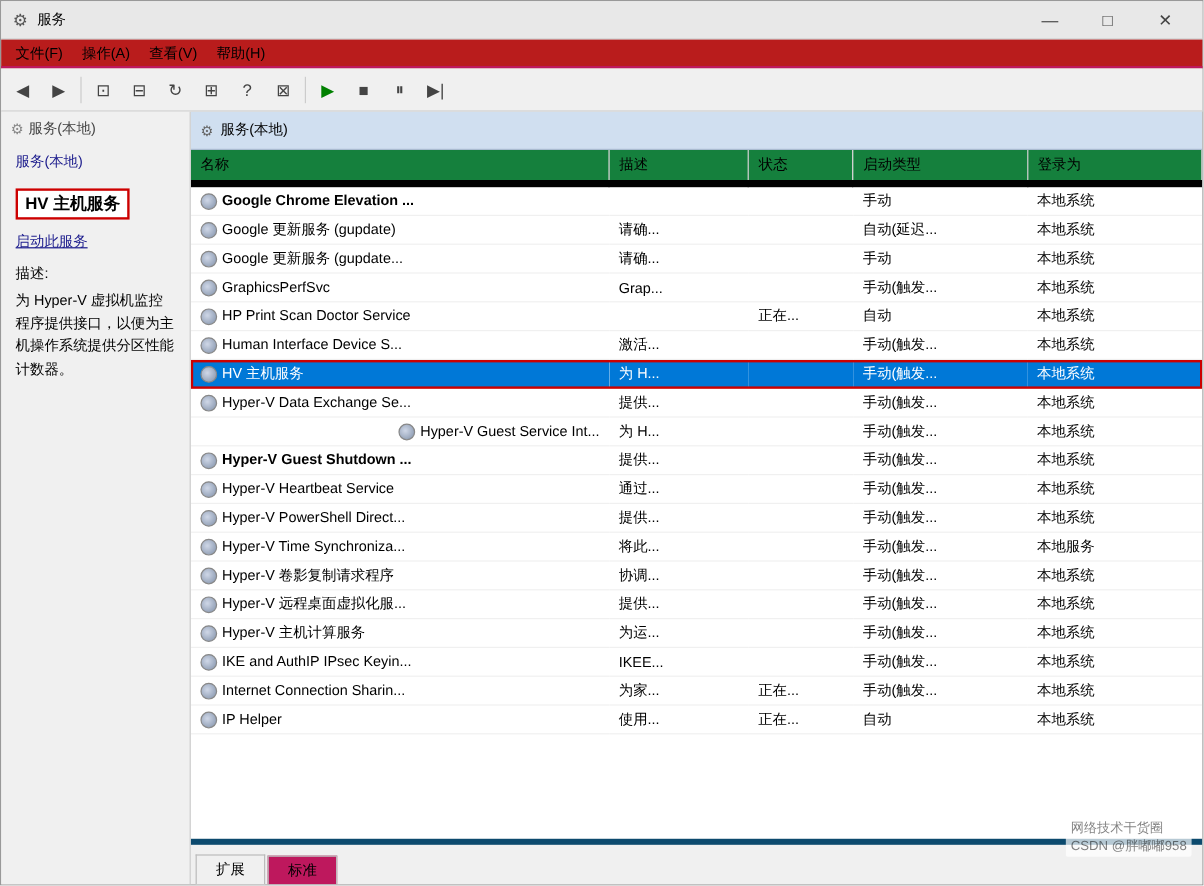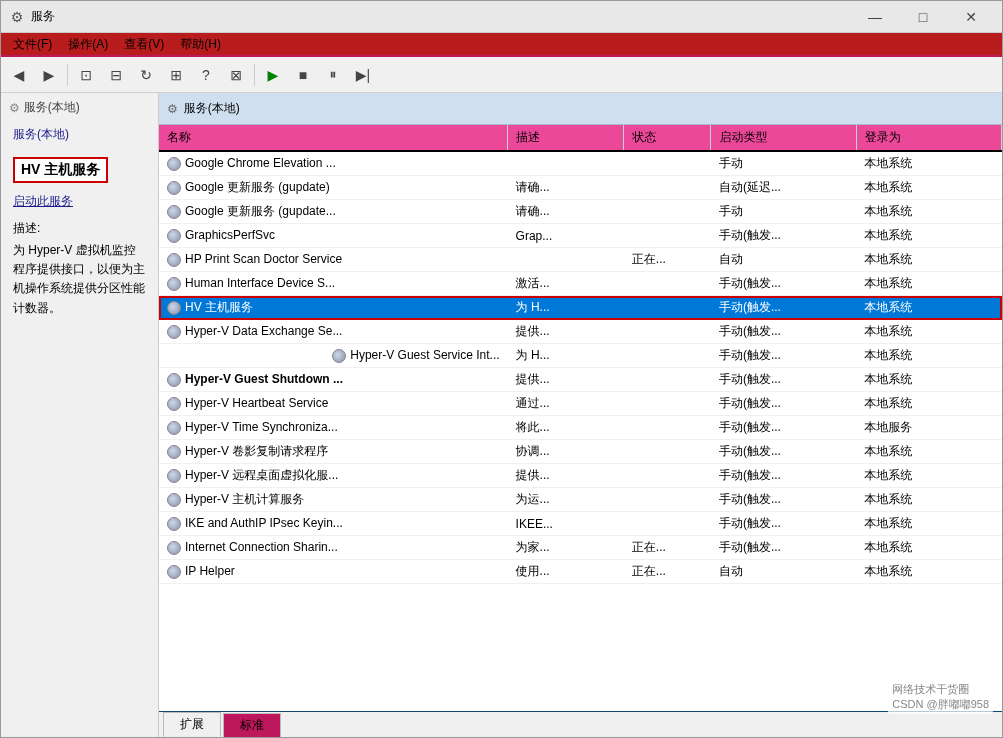--- a/index.html
+++ b/index.html
@@ -207,22 +207,22 @@
     .table-container {
       flex: 1;
       overflow-y: auto;
       background: #fff;
     }
     .services-table {
       width: 100%;
       border-collapse: collapse;
     }
     .services-table thead tr {
-      background: #ec4899;
-      border-bottom: 2px solid #000000;
+      background: #15803d;
+      border-bottom: 6px solid #000000;
     }
     .services-table th {
       text-align: left;
       padding: 4px 8px;
       font-weight: normal;
       font-size: 12px;
       border-right: 1px solid #d0d0d0;
       white-space: nowrap;
       color: #000;
     }
@@ -250,23 +250,23 @@
       border-radius: 50%;
       border: 1px solid #888;
       background: radial-gradient(circle at 40% 40%, #d0d8e8, #8090a8);
       margin-right: 4px;
       vertical-align: middle;
       flex-shrink: 0;
     }
 
     
     .bottom-tabs {
-      height: 26px;
+      height: 38px;
       background: #f0f0f0;
-      border-top: 1px solid #0c4a6e;
+      border-top: 5px solid #0c4a6e;
       display: flex;
       align-items: flex-end;
       padding: 0 4px;
       flex-shrink: 0;
     }
     .tab {
       padding: 3px 16px;
       background: #be185d;
       border: 1px solid #bbb;
       border-bottom: none;
@@ -367,21 +367,21 @@
             <tr>
               <th style="width:240px;">名称</th>
               <th style="width:80px;">描述</th>
               <th style="width:60px;">状态</th>
               <th style="width:100px;">启动类型</th>
               <th style="width:100px;">登录为</th>
             </tr>
           </thead>
           <tbody id="services-tbody">
           <tr>
-                <td style="max-width: 240px; overflow: hidden; text-overflow: ellipsis;"><span class="service-icon"></span>Google Chrome Elevation ...</td>
+                <td style="max-width: 240px; overflow: hidden; text-overflow: ellipsis; font-weight: bold;"><span class="service-icon"></span>Google Chrome Elevation ...</td>
                 <td></td>
                 <td></td>
                 <td>手动</td>
                 <td>本地系统</td>
               </tr>
               <tr>
                 <td style="max-width: 240px; overflow: hidden; text-overflow: ellipsis;"><span class="service-icon"></span>Google 更新服务 (gupdate)</td>
                 <td>请确...</td>
                 <td></td>
                 <td>自动(延迟...</td>
@@ -439,20 +439,27 @@
               <tr>
                 <td style="max-width: 240px; overflow: hidden; text-overflow: ellipsis; font-weight: bold;"><span class="service-icon"></span>Hyper-V Guest Shutdown ...</td>
                 <td>提供...</td>
                 <td></td>
                 <td>手动(触发...</td>
                 <td>本地系统</td>
               </tr>
               <tr>
                 <td style="max-width: 240px; overflow: hidden; text-overflow: ellipsis;"><span class="service-icon"></span>Hyper-V Heartbeat Service</td>
                 <td>通过...</td>
+                <td></td>
+                <td>手动(触发...</td>
+                <td>本地系统</td>
+              </tr>
+              <tr>
+                <td style="max-width: 240px; overflow: hidden; text-overflow: ellipsis;"><span class="service-icon"></span>Hyper-V PowerShell Direct...</td>
+                <td>提供...</td>
                 <td></td>
                 <td>手动(触发...</td>
                 <td>本地系统</td>
               </tr>
               <tr>
                 <td style="max-width: 240px; overflow: hidden; text-overflow: ellipsis;"><span class="service-icon"></span>Hyper-V Time Synchroniza...</td>
                 <td>将此...</td>
                 <td></td>
                 <td>手动(触发...</td>
                 <td>本地服务</td>

